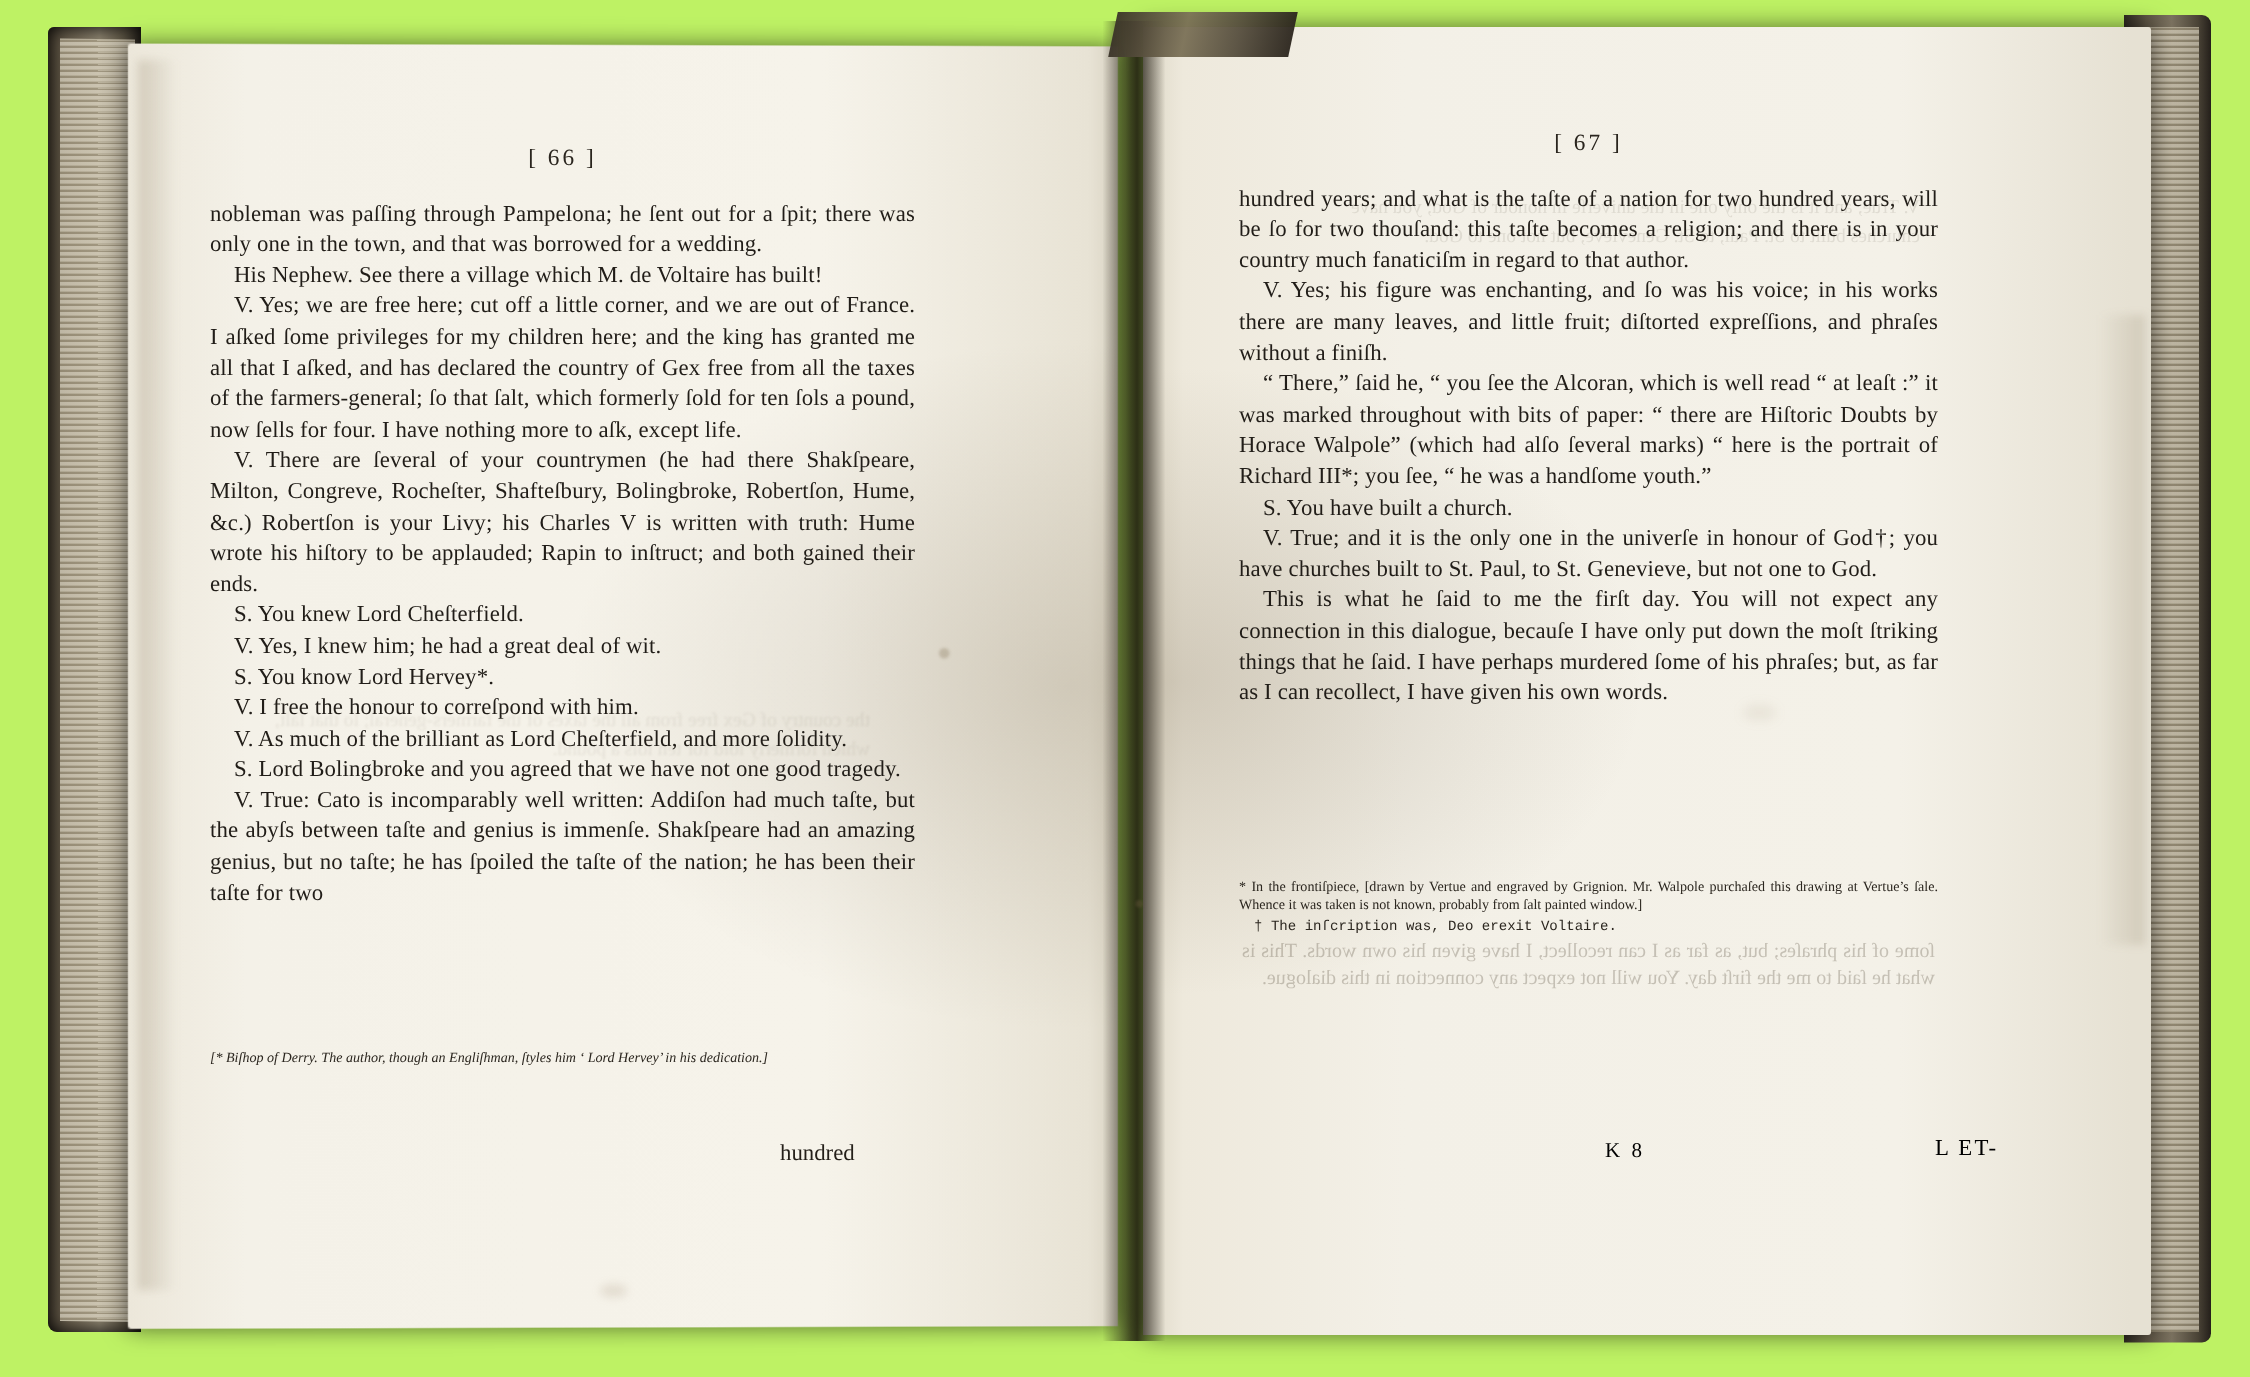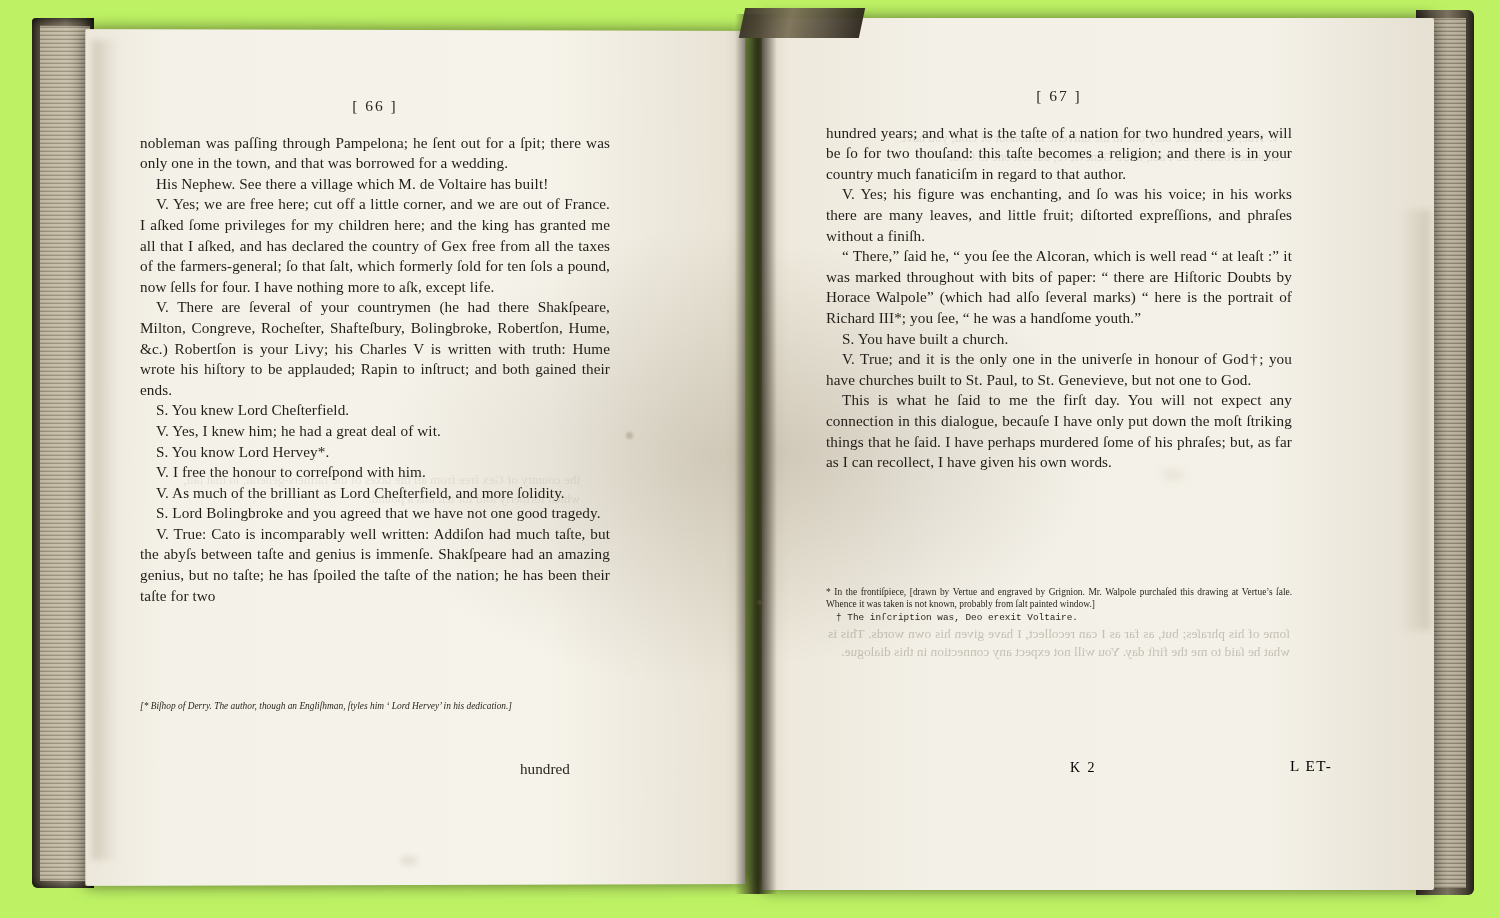--- a/index.html
+++ b/index.html
@@ -260,21 +260,21 @@
   </div>
 
   <div class="footnote fn-right">
     <div>* In the frontiſpiece, [drawn by Vertue and engraved by Grignion.  Mr. Walpole purchaſed this drawing at Vertue’s ſale.  Whence it was taken is not known, probably from ſalt painted window.]</div>
     <div style="margin-top:2px; text-indent:10px;font-family:Liberation Mono, monospace;">† The inſcription was, Deo erexit Voltaire.</div>
   </div>
 
   <div class="ghost">ſome of his phraſes; but, as far as I can recollect, I have given his own words. This is what he ſaid to me the firſt day. You will not expect any connection in this dialogue.</div>
   <div class="ghost2">V. True; and it is the only one in the univerſe in honour of God; you have churches built to St. Paul, to St. Genevieve, but not one to God.</div>
 
-  <div class="sig-right">K 2</div>
+  <div class="sig-right">K 8</div>
   <div class="cw-right">L ET-</div>
 
   <div class="gutter"></div>
   <div class="spine-top"></div>
 
   <div class="spot s1"></div>
   <div class="spot s2"></div>
   <div class="spot s3"></div>
   <div class="spot s4"></div>
   <div class="spot s5"></div>

